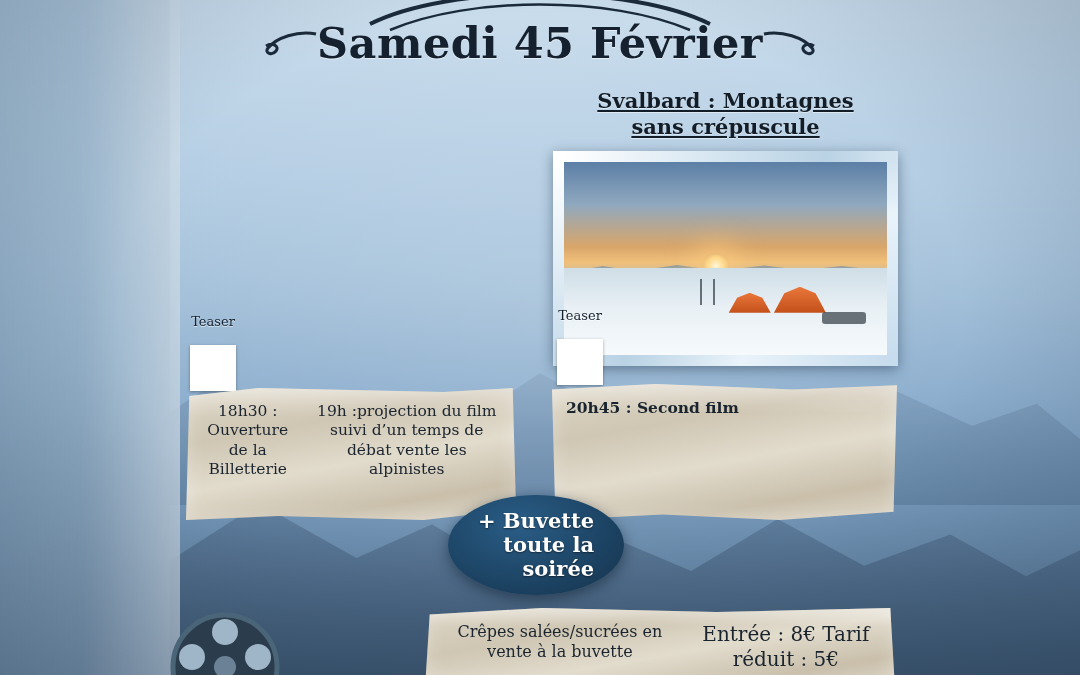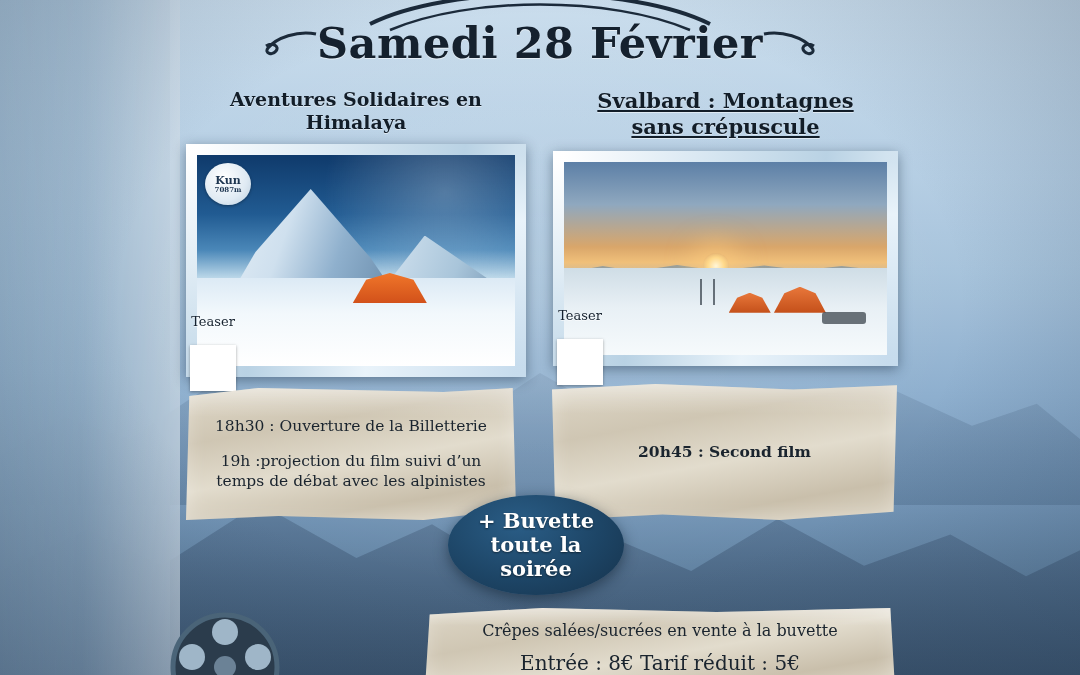--- a/index.html
+++ b/index.html
@@ -232,21 +232,21 @@
   .stone {
     position: absolute;
     background:
       linear-gradient(180deg, rgba(255,255,255,.35) 0%, rgba(255,255,255,0) 22%),
       linear-gradient(170deg, #ded7c7 0%, #cfc6b3 30%, #e2dccd 55%, #c9bfab 80%, #ddd6c6 100%);
     box-shadow: 0 3px 10px rgba(25,45,65,.35), inset 0 0 22px rgba(255,255,255,.35);
     color: #1a242e;
     font-family: "DejaVu Serif", serif;
     text-align: center;
     padding: 14px 14px;
-    display: flex; flex-direction: column; justify-content: center; gap: 16px;
+    display: flex; flex-direction: row; justify-content: space-between; gap: 16px;
   }
   .stone p { font-size: 15.5px; line-height: 1.25; }
   .stone-left  { left: 186px; top: 388px; width: 330px; height: 132px;
                  clip-path: polygon(1% 6%, 22% 0%, 78% 3%, 99% 0%, 100% 92%, 72% 100%, 28% 97%, 0% 100%); }
   .stone-right { left: 552px; top: 384px; width: 345px; height: 136px;
                  clip-path: polygon(0% 4%, 30% 0%, 70% 4%, 100% 1%, 99% 94%, 66% 100%, 32% 96%, 1% 100%); font-weight: bold; }
   .stone-bottom { left: 425px; top: 608px; width: 470px; height: 80px;
                  clip-path: polygon(1% 8%, 25% 0%, 62% 5%, 99% 0%, 100% 100%, 0% 100%);
                  gap: 10px; }
   .stone-bottom p:first-child { font-size: 16px; }
@@ -261,21 +261,21 @@
     background: radial-gradient(ellipse at 40% 30%, #2a5d86 0%, #1d4566 55%, #16324b 100%);
     display: flex; align-items: center; justify-content: center;
     box-shadow: 0 4px 14px rgba(10,25,40,.5);
   }
   .buvette-text {
     font-family: "DejaVu Serif", serif;
     font-weight: 700;
     color: #ffffff;
     font-size: 21px;
     line-height: 1.14;
-    text-align: center;
+    text-align: right;
     text-shadow: 0 1px 2px rgba(0,0,0,.5);
   }
 </style>
 </head>
 <body>
 
 <div id="poster">
 
   <div class="bg-layer bg-sky"></div>
   <div class="bg-layer bg-ridge-far"></div>
@@ -298,46 +298,33 @@
     <path d="M40 46 C120 6, 300 6, 380 46" fill="none" stroke="#1b2a3a" stroke-width="4"></path>
     <path d="M60 52 C140 18, 280 18, 360 52" fill="none" stroke="#1b2a3a" stroke-width="2.5"></path>
   </svg>
   <svg class="swirl left" viewBox="0 0 60 26">
     <path d="M58 4 C40 0, 18 8, 10 18 C6 23, 14 26, 18 21 C22 16, 14 12, 8 16" fill="none" stroke="#1b2a3a" stroke-width="3"></path>
   </svg>
   <svg class="swirl right" viewBox="0 0 60 26">
     <path d="M2 4 C20 0, 42 8, 50 18 C54 23, 46 26, 42 21 C38 16, 46 12, 52 16" fill="none" stroke="#1b2a3a" stroke-width="3"></path>
   </svg>
 
-  <div class="title-date">Samedi 28 Février</div>
-
-  <div class="col col-left">
-    <div class="film-title">Aventures Solidaires en Himalaya</div>
-    <div class="photo-frame photo-himalaya">
-      <div class="mount"></div>
-      <div class="mount2"></div>
-      <div class="snowfield"></div>
-      <div class="tent"></div>
-      <div class="badge-kun">
-        <span class="b1">Kun</span>
-        <span class="b2">7087m</span>
-      </div>
-    </div>
-  </div>
+  <div class="title-date">Samedi 45 Février</div>
+
 
   <div class="teaser teaser-left">
     <div class="teaser-label">Teaser</div>
     <div class="qr">
       <div class="qr-inner"></div>
     </div>
   </div>
 
   <div class="stone stone-left">
     <p>18h30 : Ouverture de la Billetterie</p>
-    <p>19h :projection du film suivi d’un temps de débat avec les alpinistes</p>
+    <p>19h :projection du film suivi d’un temps de débat vente les alpinistes</p>
   </div>
 
   <div class="col col-right">
     <div class="film-title">Svalbard : Montagnes sans crépuscule</div>
     <div class="photo-frame photo-svalbard">
       <div class="far-hills"></div>
       <div class="sun"></div>
       <div class="ice"></div>
       <div class="pole p1"></div>
       <div class="pole p2"></div>

